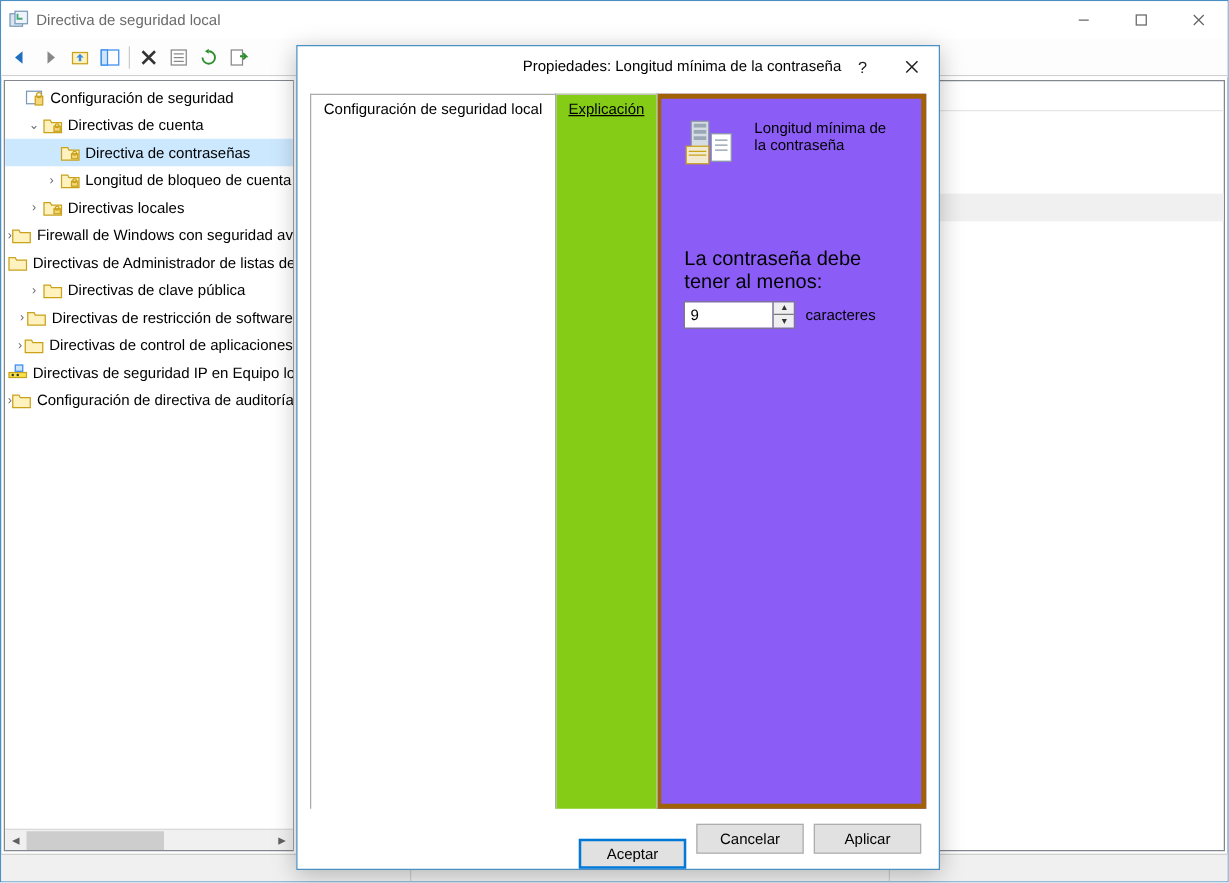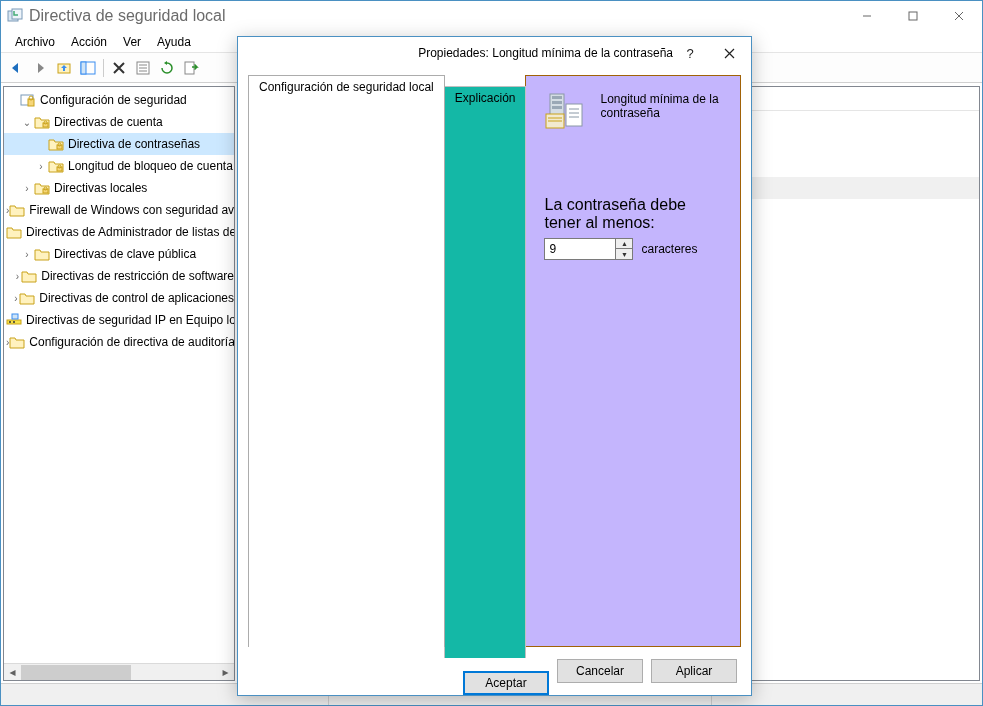--- a/index.html
+++ b/index.html
@@ -2,21 +2,21 @@
 <html><head>
 <meta charset="utf-8">
 <style>
   * { box-sizing: border-box; margin: 0; padding: 0; font-family: "Segoe UI", Tahoma, sans-serif; }
   body { background: #fff; width: 983px; height: 706px; overflow: hidden; position: relative; font-size: 12px; }
 
   
   .window { width: 983px; height: 706px; border: 1px solid #4a90c2; background: #fff; display: flex; flex-direction: column; }
   .titlebar { height: 30px; background: #fff; display: flex; align-items: center; padding: 0 0 0 6px; color: #6b6b6b; }
   .titlebar .app-icon { width: 16px; height: 16px; margin-right: 6px; display: flex; align-items: center; }
-  .titlebar .title { flex: 1; font-size: 16px; }
+  .titlebar .title { flex: 1; font-size: 12px; }
   .titlebar .win-controls { display: flex; height: 100%; }
   .titlebar .win-btn { width: 46px; height: 30px; display: flex; align-items: center; justify-content: center; color: #666; }
 
   .menubar { height: 22px; display: flex; align-items: center; padding: 0 6px; font-size: 12px; border-bottom: 1px solid #e5e5e5; }
   .menubar .menu-item { padding: 2px 8px; cursor: default; }
 
   .toolbar { height: 30px; display: flex; align-items: center; gap: 2px; padding: 2px 4px; border-bottom: 1px solid #d0d0d0; background: #fdfdfd; }
   .toolbar .tb-btn { width: 22px; height: 22px; display: flex; align-items: center; justify-content: center; border: 1px solid transparent; }
   .toolbar .tb-sep { width: 1px; height: 18px; background: #ccc; margin: 0 2px; }
 
@@ -48,23 +48,23 @@
 
   
   .dialog { position: absolute; left: 237px; top: 36px; width: 515px; height: 660px; background: #fff; border: 1px solid #4a90c2; box-shadow: 0 4px 18px rgba(0,0,0,0.25); display: flex; flex-direction: column; z-index: 10; }
   .dlg-titlebar { height: 32px; display: flex; align-items: center; padding: 0 0 0 12px; }
   .dlg-titlebar .title { flex: 1; font-size: 12px; text-align: right; }
   .dlg-titlebar .help { width: 34px; height: 32px; display:flex;align-items:center;justify-content:center;font-size:13px;color:#222; }
   .dlg-titlebar .close { width: 44px; height: 32px; display:flex;align-items:center;justify-content:center; }
   .dlg-body { flex: 1; padding: 6px 10px 0 10px; display:flex; flex-direction:row; }
   .tabs { display:flex; }
   .tab { padding: 4px 10px; border: 1px solid #acacac; border-bottom: none; background: #fff; font-size:12px; margin-right:-1px; position:relative; }
-  .tab.inactive { background: #14b8a6; top:11px; border-color:#c0c0c0;}
+  .tab.inactive { background: #84cc16; top:0; border-color:#c0c0c0;text-decoration:underline;}
   .tab.active { background:#fff; z-index:2; }
-  .tab-page { flex:1; border:1px solid #a16207; padding: 14px 18px; background:#c4b5fd; }
+  .tab-page { flex:1; border:4px solid #a16207; padding: 14px 18px; background:#8b5cf6; }
   .policy-head { display:flex; gap:14px; align-items:flex-start; }
   .policy-icon { width:42px; height:42px; }
   .policy-name { font-size:12px; padding-top:2px; }
   .field-block { margin-top: 64px; }
   .field-label { font-size:16px; margin-bottom:6px; }
   .spin-row { display:flex; align-items:center; gap:8px; }
   .spin { display:flex; border:1px solid #7a7a7a; height:22px; }
   .spin input { width: 70px; border:none; padding: 0 4px; font-size:12px; outline:none; }
   .spin .buttons { display:flex; flex-direction:column; border-left:1px solid #7a7a7a; }
   .spin .sb { width:16px; height:10.5px; background:#efefef; display:flex;align-items:center;justify-content:center; font-size:7px; color:#333; border:none; }
@@ -99,26 +99,20 @@
           </svg>
         </div>
       <div class="win-btn close">
           <svg width="10" height="10">
             <path d="M1 1 L9 9 M9 1 L1 9" stroke="#666" stroke-width="1"></path>
           </svg>
         </div>
     </div>
   </div>
 
-  <div class="menubar">
-    <div class="menu-item">Archivo</div>
-    <div class="menu-item">Acción</div>
-    <div class="menu-item">Ver</div>
-    <div class="menu-item">Ayuda</div>
-  </div>
 
   <div class="toolbar">
     <div class="tb-btn">
         <svg width="16" height="16">
           <path d="M10 3 L4 8 L10 13 Z" fill="#1e6fbf"></path>
         </svg>
       </div>
     <div class="tb-btn">
         <svg width="16" height="16">
           <path d="M6 3 L12 8 L6 13 Z" fill="#888"></path>

